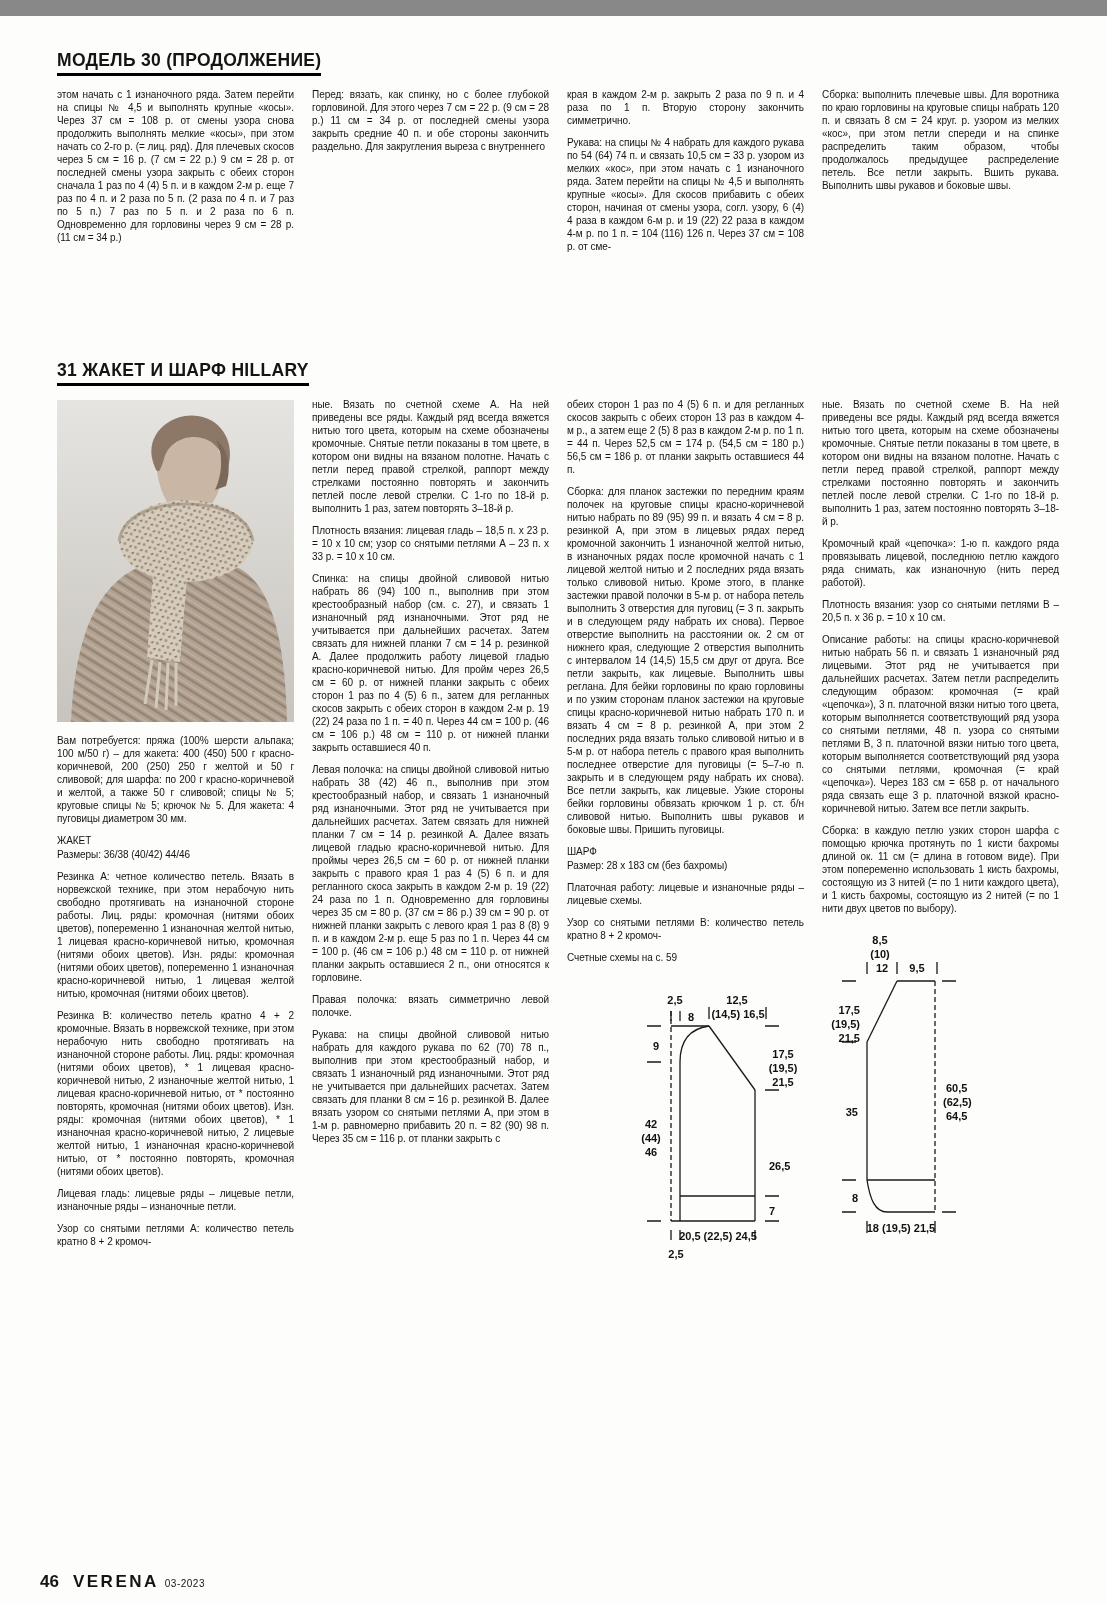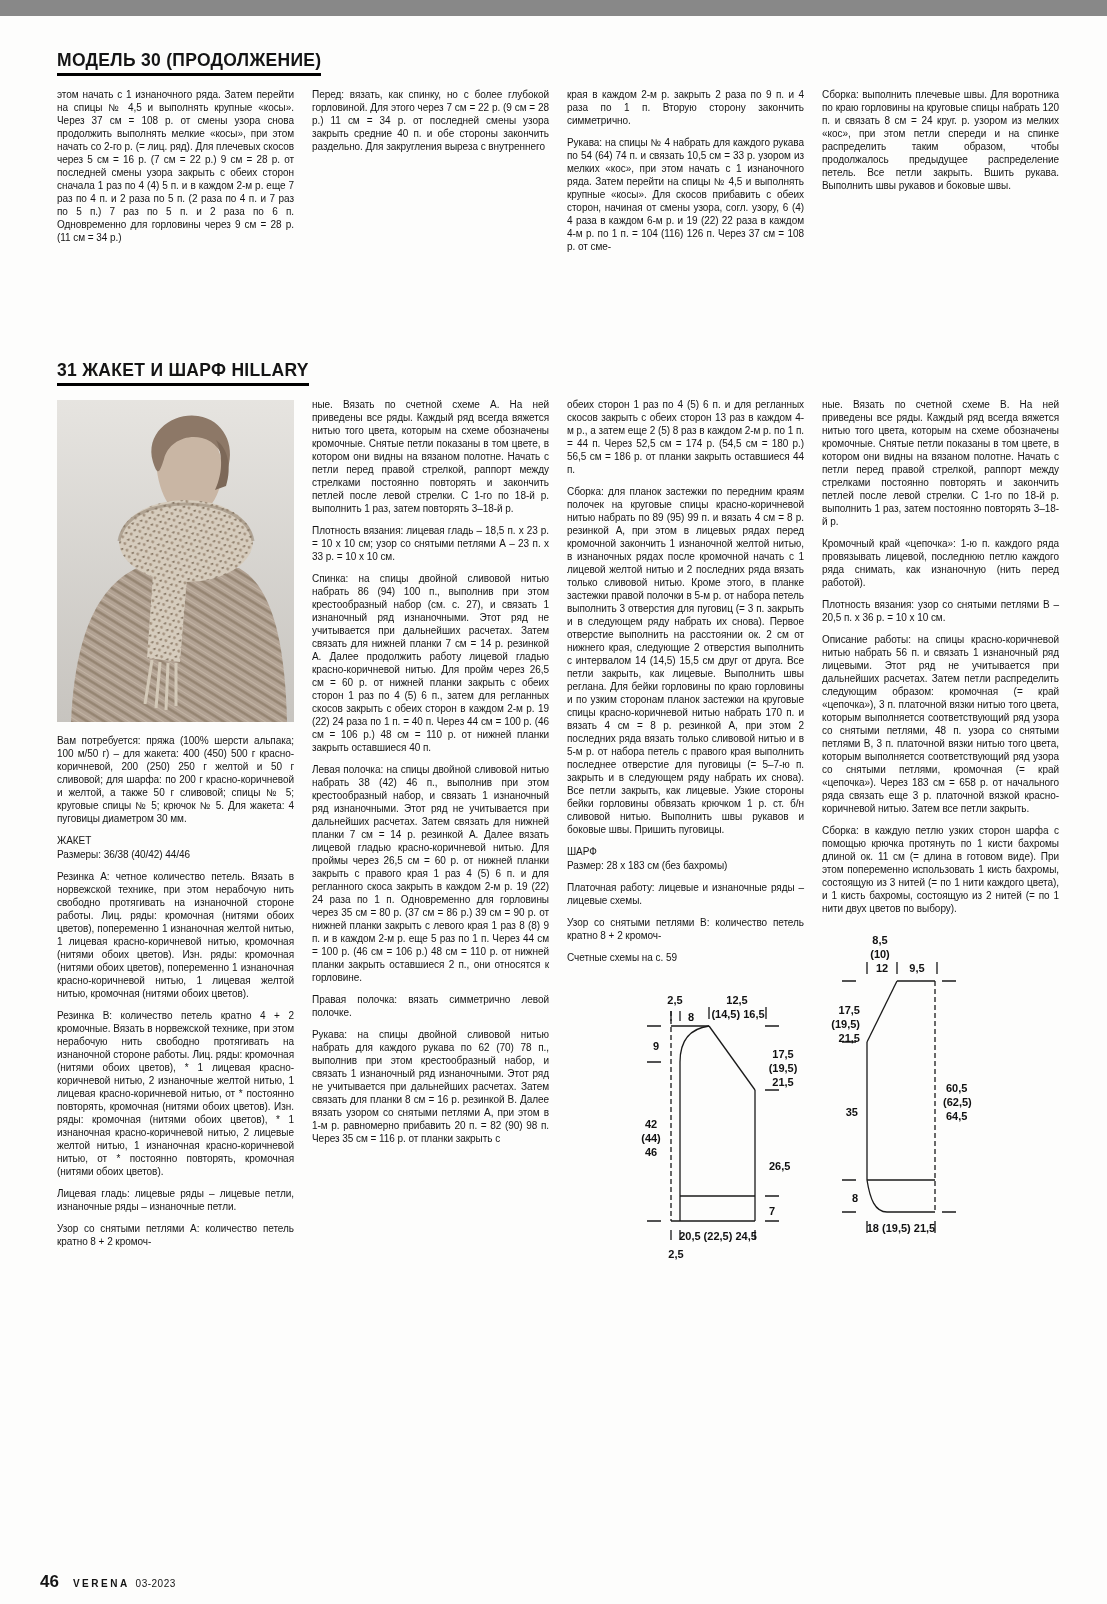--- a/index.html
+++ b/index.html
@@ -42,21 +42,21 @@
   .schematic .ln{stroke:#1a1a1a;stroke-width:1.3;fill:none;}
   .schematic .dash{stroke-dasharray:5 3;}
   .schematic .tick{stroke:#1a1a1a;stroke-width:1.3;}
   .sch-front{margin:14px 0 0 66px;display:block;}
   .sch-sleeve{margin:2px 0 0 8px;display:block;}
   footer.pagefoot{
     position:absolute;left:40px;bottom:28px;
     display:flex;align-items:baseline;gap:14px;
   }
   .foot-num{font-size:17px;font-weight:bold;}
-  .foot-mag{font-size:10px;font-weight:bold;letter-spacing:2.5px;}
+  .foot-mag{font-size:17px;font-weight:bold;letter-spacing:2.5px;}
   .foot-issue{font-size:10px;letter-spacing:.5px;margin-left:-8px;}
   section.sec31{margin-top:6px;}
 </style>
 </head>
 <body>
 
 <div class="page">
 
   <section>
     <h1 class="sec-title">МОДЕЛЬ 30 (ПРОДОЛЖЕНИЕ)</h1>

